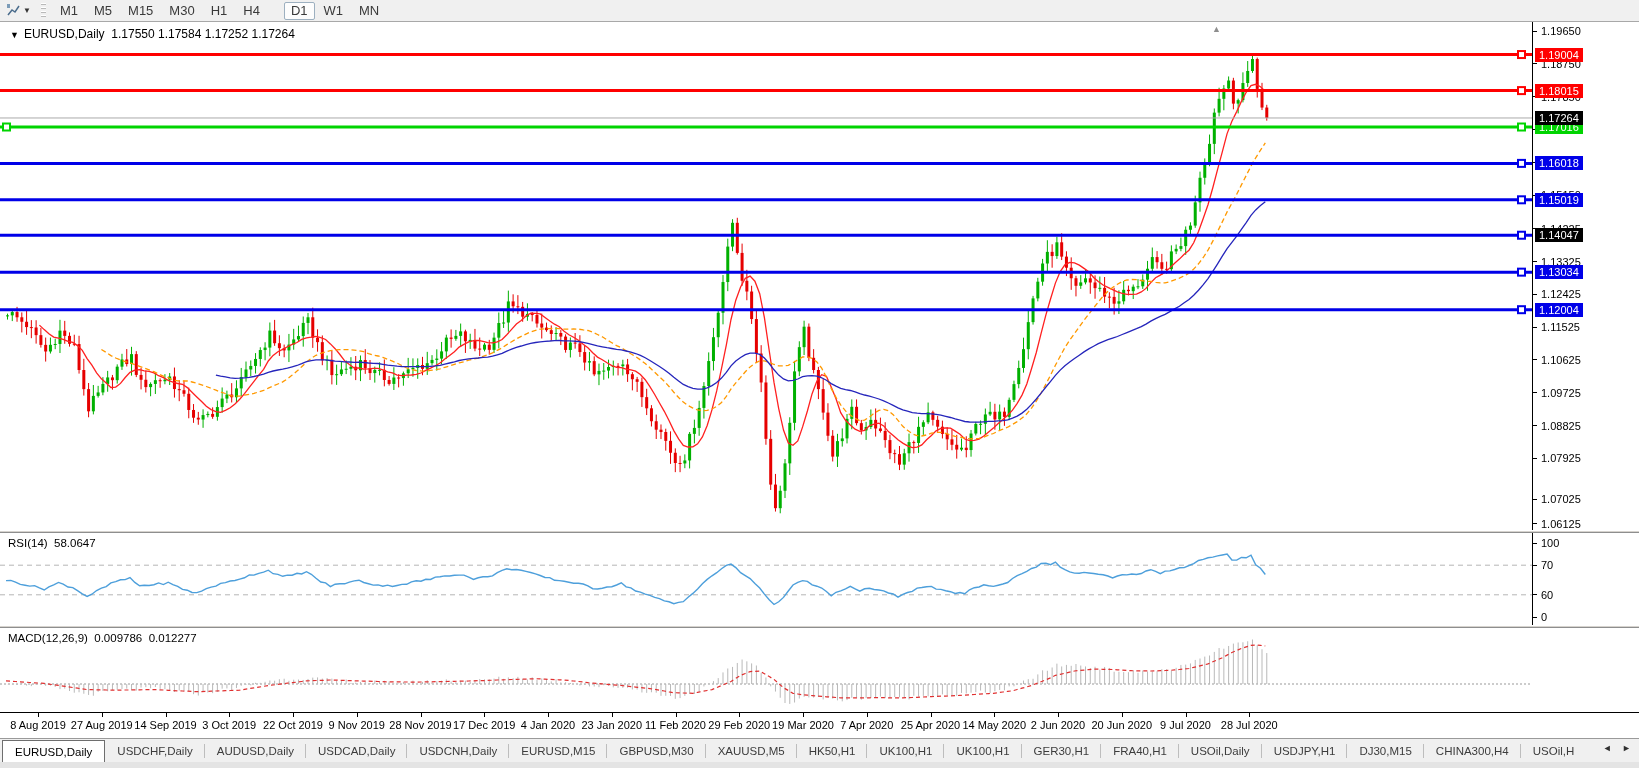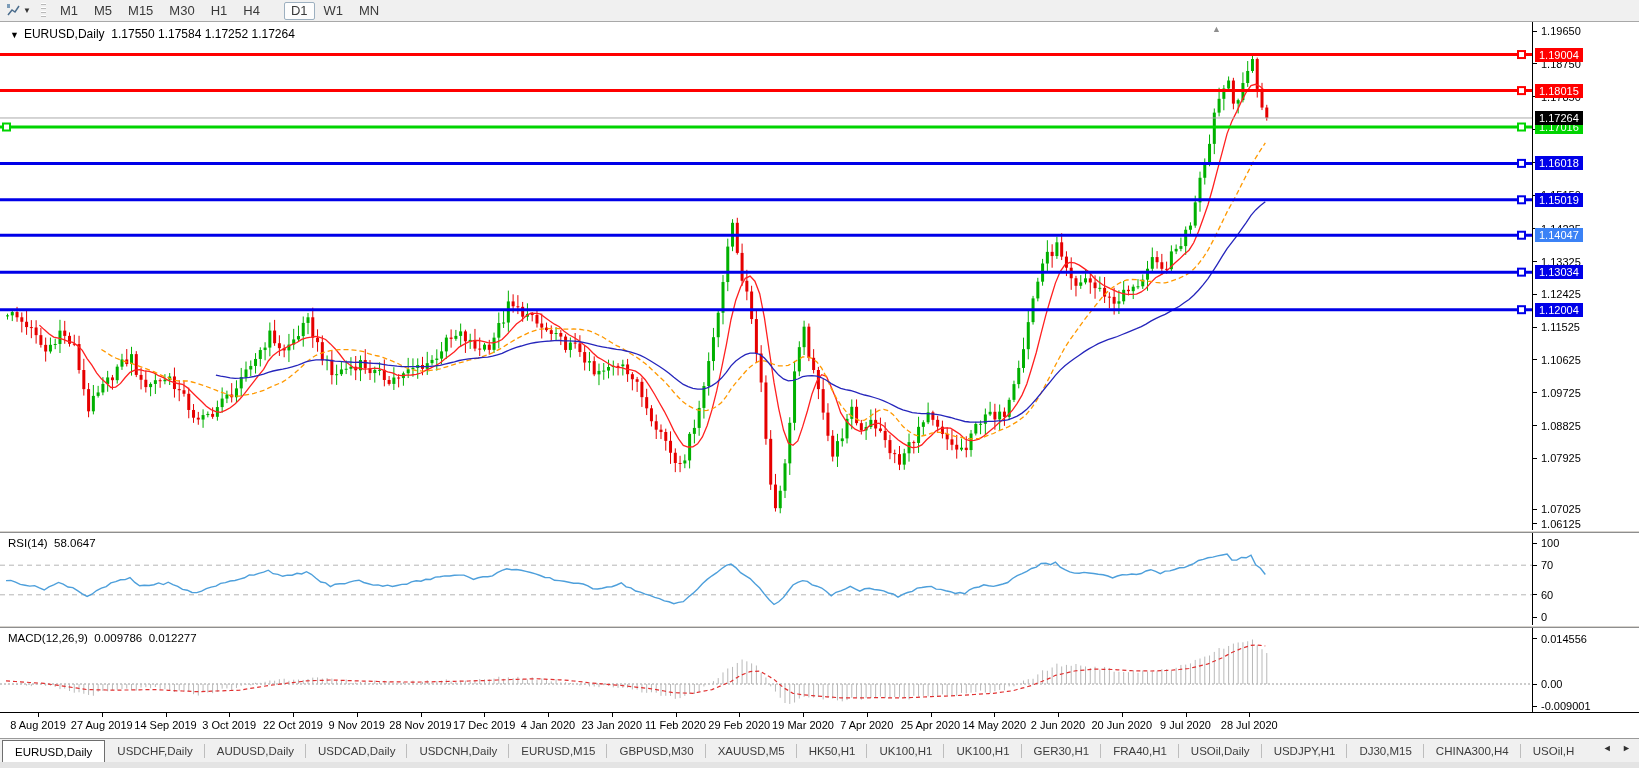--- a/index.html
+++ b/index.html
@@ -685,34 +685,34 @@
           <span>1.09725</span>
         </div>
         <div class="tick" style="top: 397.571px;">
           <div class="tl"></div>
           <span>1.08825</span>
         </div>
         <div class="tick" style="top: 430.376px;">
           <div class="tl"></div>
           <span>1.07925</span>
         </div>
-        <div class="tick" style="top: 481px; text-align: right;">
+        <div class="tick" style="top: 471px; text-align: right;">
           <div class="tl"></div>
           <span>1.07025</span>
         </div>
         <div class="tick" style="top: 495.986px;">
           <div class="tl"></div>
           <span>1.06125</span>
         </div>
         <div class="chip" style="top: 25.5467px; background: rgb(255, 0, 0);">1.19004</div>
         <div class="chip" style="top: 61.5957px; background: rgb(255, 0, 0);">1.18015</div>
         <div class="chip" style="top: 98.0093px; background: rgb(0, 212, 0);">1.17016</div>
         <div class="chip" style="top: 134.386px; background: rgb(0, 0, 232);">1.16018</div>
         <div class="chip" style="top: 170.8px; background: rgb(0, 0, 232);">1.15019</div>
-        <div class="chip" style="top: 206.229px; background: #3b82f6;">1.14047</div>
+        <div class="chip" style="top: 206.229px; background: #000000;">1.14047</div>
         <div class="chip" style="top: 243.153px; background: rgb(0, 0, 232);">1.13034</div>
         <div class="chip" style="top: 280.697px; background: rgb(0, 0, 232);">1.12004</div>
         <div class="chip" style="top: 88.9697px; background: rgb(0, 0, 0);">1.17264</div>
       </div>
   </div>
 
   <div class="splitter" style="top:530px;"></div>
 
   <div class="panel" id="panel-rsi" style="top:533px;height:92px;">
     <svg class="plot-svg" id="svg-rsi" width="1532" height="92">
@@ -1014,34 +1014,20 @@
         <line x1="1257.2399999999998" y1="56" x2="1257.2399999999998" y2="17.209463257154795" stroke="#B9B9B9" stroke-width="1"></line>
         <line x1="1262.01" y1="56" x2="1262.01" y2="21.262468632151496" stroke="#B9B9B9" stroke-width="1"></line>
         <line x1="1266.78" y1="56" x2="1266.78" y2="25.04273015274046" stroke="#B9B9B9" stroke-width="1"></line>
         <path d="M6.0 52.9 L10.8 53.2 L15.5 53.5 L20.3 53.8 L25.1 54.1 L29.8 54.5 L34.6 54.8 L39.4 55.1 L44.2 55.4 L48.9 56.1 L53.7 56.8 L58.5 57.4 L63.2 58.1 L68.0 58.8 L72.8 59.5 L77.5 60.2 L82.3 60.9 L87.1 61.6 L91.9 61.7 L96.6 61.8 L101.4 61.9 L106.2 62.0 L110.9 62.1 L115.7 62.2 L120.5 62.1 L125.2 62.0 L130.0 62.0 L134.8 61.9 L139.6 61.8 L144.3 61.7 L149.1 61.6 L153.9 61.6 L158.6 61.8 L163.4 62.0 L168.2 62.3 L172.9 62.5 L177.7 62.8 L182.5 63.0 L187.3 63.2 L192.0 63.5 L196.8 63.7 L201.6 63.6 L206.3 63.4 L211.1 63.2 L215.9 63.0 L220.6 62.9 L225.4 62.7 L230.2 62.5 L235.0 62.4 L239.7 62.2 L244.5 61.4 L249.3 60.6 L254.0 59.9 L258.8 59.1 L263.6 58.3 L268.3 57.5 L273.1 57.0 L277.9 56.4 L282.7 55.8 L287.4 55.2 L292.2 54.6 L297.0 54.1 L301.7 53.5 L306.5 52.9 L311.3 52.7 L316.0 52.5 L320.8 52.4 L325.6 52.2 L330.4 52.0 L335.1 52.1 L339.9 52.3 L344.7 52.4 L349.4 52.6 L354.2 52.8 L359.0 52.9 L363.7 53.1 L368.5 53.2 L373.3 53.4 L378.1 53.5 L382.8 53.7 L387.6 53.8 L392.4 53.9 L397.1 53.9 L401.9 54.0 L406.7 54.0 L411.4 54.1 L416.2 54.1 L421.0 54.0 L425.8 53.9 L430.5 53.8 L435.3 53.7 L440.1 53.6 L444.8 53.5 L449.6 53.4 L454.4 53.3 L459.1 53.2 L463.9 53.1 L468.7 53.0 L473.5 52.9 L478.2 52.7 L483.0 52.6 L487.8 52.4 L492.5 52.2 L497.3 52.0 L502.1 51.8 L506.8 51.7 L511.6 51.5 L516.4 51.4 L521.2 51.2 L525.9 51.1 L530.7 50.9 L535.5 50.7 L540.2 50.9 L545.0 51.2 L549.8 51.4 L554.5 51.6 L559.3 51.8 L564.1 52.0 L568.9 52.5 L573.6 53.0 L578.4 53.5 L583.2 54.0 L587.9 54.6 L592.7 55.1 L597.5 55.5 L602.3 55.9 L607.0 56.3 L611.8 56.7 L616.6 57.1 L621.3 57.5 L626.1 58.1 L630.9 58.6 L635.6 59.1 L640.4 59.6 L645.2 60.1 L649.9 60.6 L654.7 61.4 L659.5 62.2 L664.3 63.0 L669.0 63.9 L673.8 64.7 L678.6 64.8 L683.3 65.0 L688.1 65.1 L692.9 65.3 L697.6 64.3 L702.4 63.4 L707.2 62.5 L712.0 61.6 L716.7 59.6 L721.5 57.5 L726.3 55.5 L731.0 53.5 L735.8 50.4 L740.6 47.3 L745.3 45.5 L750.1 43.6 L754.9 43.3 L759.7 43.0 L764.4 45.8 L769.2 48.6 L774.0 51.4 L778.7 55.5 L783.5 59.7 L788.3 62.5 L793.0 65.3 L797.8 66.0 L802.6 66.8 L807.4 67.2 L812.1 67.6 L816.9 68.0 L821.7 68.4 L826.4 68.8 L831.2 69.1 L836.0 69.5 L840.7 69.9 L845.5 69.9 L850.3 69.9 L855.1 69.9 L859.8 69.9 L864.6 69.8 L869.4 69.8 L874.1 69.7 L878.9 69.6 L883.7 69.7 L888.4 69.8 L893.2 69.8 L898.0 69.9 L902.8 69.8 L907.5 69.6 L912.3 69.5 L917.1 69.3 L921.8 69.1 L926.6 68.8 L931.4 68.6 L936.1 68.4 L940.9 68.2 L945.7 68.1 L950.5 67.9 L955.2 67.7 L960.0 67.4 L964.8 67.1 L969.5 66.8 L974.3 66.5 L979.1 66.2 L983.8 65.9 L988.6 65.6 L993.4 65.3 L998.2 64.7 L1002.9 64.0 L1007.7 63.4 L1012.5 62.8 L1017.2 61.5 L1022.0 60.2 L1026.8 58.9 L1031.5 57.5 L1036.3 55.6 L1041.1 53.7 L1045.9 51.7 L1050.6 49.8 L1055.4 47.3 L1060.2 46.3 L1064.9 45.2 L1069.7 44.1 L1074.5 43.0 L1079.3 42.5 L1084.0 42.1 L1088.8 41.6 L1093.6 41.2 L1098.3 41.2 L1103.1 41.3 L1107.9 41.4 L1112.6 41.5 L1117.4 41.8 L1122.2 42.1 L1126.9 42.4 L1131.7 42.7 L1136.5 42.8 L1141.3 42.9 L1146.0 42.9 L1150.8 43.0 L1155.6 42.9 L1160.3 42.7 L1165.1 42.5 L1169.9 42.4 L1174.6 41.9 L1179.4 41.5 L1184.2 41.0 L1189.0 40.5 L1193.7 39.4 L1198.5 38.2 L1203.3 37.1 L1208.0 35.9 L1212.8 33.8 L1217.6 31.8 L1222.3 29.7 L1227.1 27.1 L1231.9 24.5 L1236.7 22.5 L1241.4 20.4 L1246.2 18.9 L1251.0 17.3 L1255.7 17.0 L1260.5 17.3 L1265.3 18.0 " fill="none" stroke="#E03030" stroke-width="1.2" stroke-dasharray="4,3"></path>
       </svg>
     <div class="panel-label" style="font-size:11.5px;">
       <span>MACD(12,26,9)</span>&nbsp;
       <span>0.009786</span>&nbsp;
       <span>0.012277</span>
     </div>
-    <div class="axis-col" id="axis-macd">
-        <div class="tick" style="top: 4.99285px;">
-          <div class="tl"></div>
-          <span>0.014556</span>
-        </div>
-        <div class="tick" style="top: 50px;">
-          <div class="tl"></div>
-          <span>0.00</span>
-        </div>
-        <div class="tick" style="top: 72px;">
-          <div class="tl"></div>
-          <span>-0.009001</span>
-        </div>
-      </div>
   </div>
 
   <div class="date-axis" id="date-axis">
       <div class="date-tick" style="left: 38px;"></div>
       <div class="date-label" style="left: 38px;">8 Aug 2019</div>
       <div class="date-tick" style="left: 101.75px;"></div>
       <div class="date-label" style="left: 101.75px;">27 Aug 2019</div>
       <div class="date-tick" style="left: 165.5px;"></div>
       <div class="date-label" style="left: 165.5px;">14 Sep 2019</div>
       <div class="date-tick" style="left: 229.25px;"></div>

